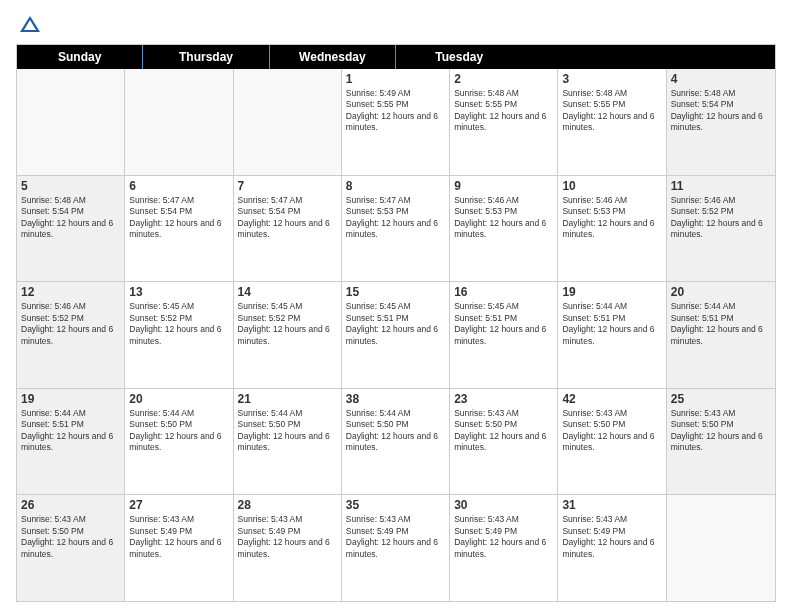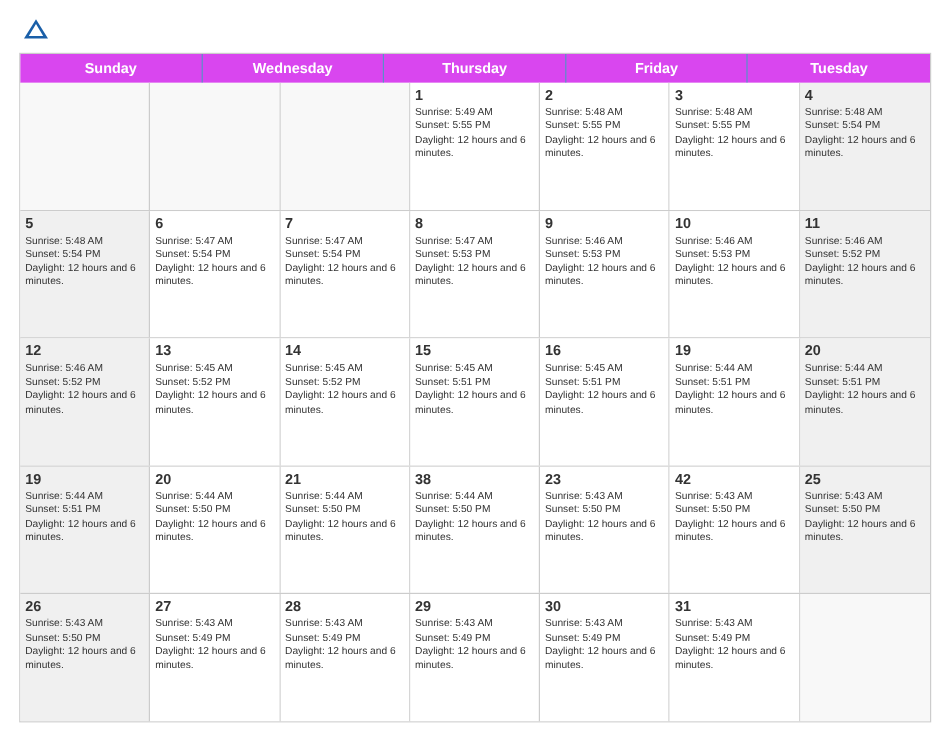--- a/index.html
+++ b/index.html
@@ -62,22 +62,22 @@
       font-weight: normal;
     }
     .calendar {
       flex: 1;
       display: flex;
       flex-direction: column;
       border: 1px solid #ccc;
     }
     .cal-header {
       display: grid;
-      grid-template-columns: repeat(5, 1fr);
-      background: #d946ef;
+      grid-template-columns: repeat(6, 1fr);
+      background: #000000;
     }
     .cal-header-cell {
       color: #fff;
       font-size: 12px;
       font-weight: bold;
       text-align: center;
       padding: 5px 2px;
       border-right: 1px solid #5a90c8;
     }
     .cal-header-cell:last-child { border-right: none; }
@@ -134,23 +134,22 @@
     </div>
     <div class="title-block">
       <div class="month-title"></div>
       <div class="subtitle"></div>
     </div>
   </div>
 
   <div class="calendar">
     <div class="cal-header">
     <div class="cal-header-cell">Sunday</div>
+        <div class="cal-header-cell">Thursday</div>
         <div class="cal-header-cell">Wednesday</div>
-        <div class="cal-header-cell">Thursday</div>
-        <div class="cal-header-cell">Friday</div>
         <div class="cal-header-cell">Tuesday</div>
       </div>
     <div class="cal-body">
     <div class="cal-row">
           <div class="cal-cell empty"></div>
           <div class="cal-cell empty"></div>
           <div class="cal-cell empty"></div>
           <div class="cal-cell">
             <div class="day-num">1</div>
             <div class="day-info">Sunrise: 5:49 AM<br>Sunset: 5:55 PM<br>Daylight: 12 hours and 6 minutes.</div>
@@ -265,21 +264,21 @@
           </div>
           <div class="cal-cell">
             <div class="day-num">27</div>
             <div class="day-info">Sunrise: 5:43 AM<br>Sunset: 5:49 PM<br>Daylight: 12 hours and 6 minutes.</div>
           </div>
           <div class="cal-cell">
             <div class="day-num">28</div>
             <div class="day-info">Sunrise: 5:43 AM<br>Sunset: 5:49 PM<br>Daylight: 12 hours and 6 minutes.</div>
           </div>
           <div class="cal-cell">
-            <div class="day-num">29</div>
+            <div class="day-num">35</div>
             <div class="day-info">Sunrise: 5:43 AM<br>Sunset: 5:49 PM<br>Daylight: 12 hours and 6 minutes.</div>
           </div>
           <div class="cal-cell">
             <div class="day-num">30</div>
             <div class="day-info">Sunrise: 5:43 AM<br>Sunset: 5:49 PM<br>Daylight: 12 hours and 6 minutes.</div>
           </div>
           <div class="cal-cell">
             <div class="day-num">31</div>
             <div class="day-info">Sunrise: 5:43 AM<br>Sunset: 5:49 PM<br>Daylight: 12 hours and 6 minutes.</div>
           </div>

